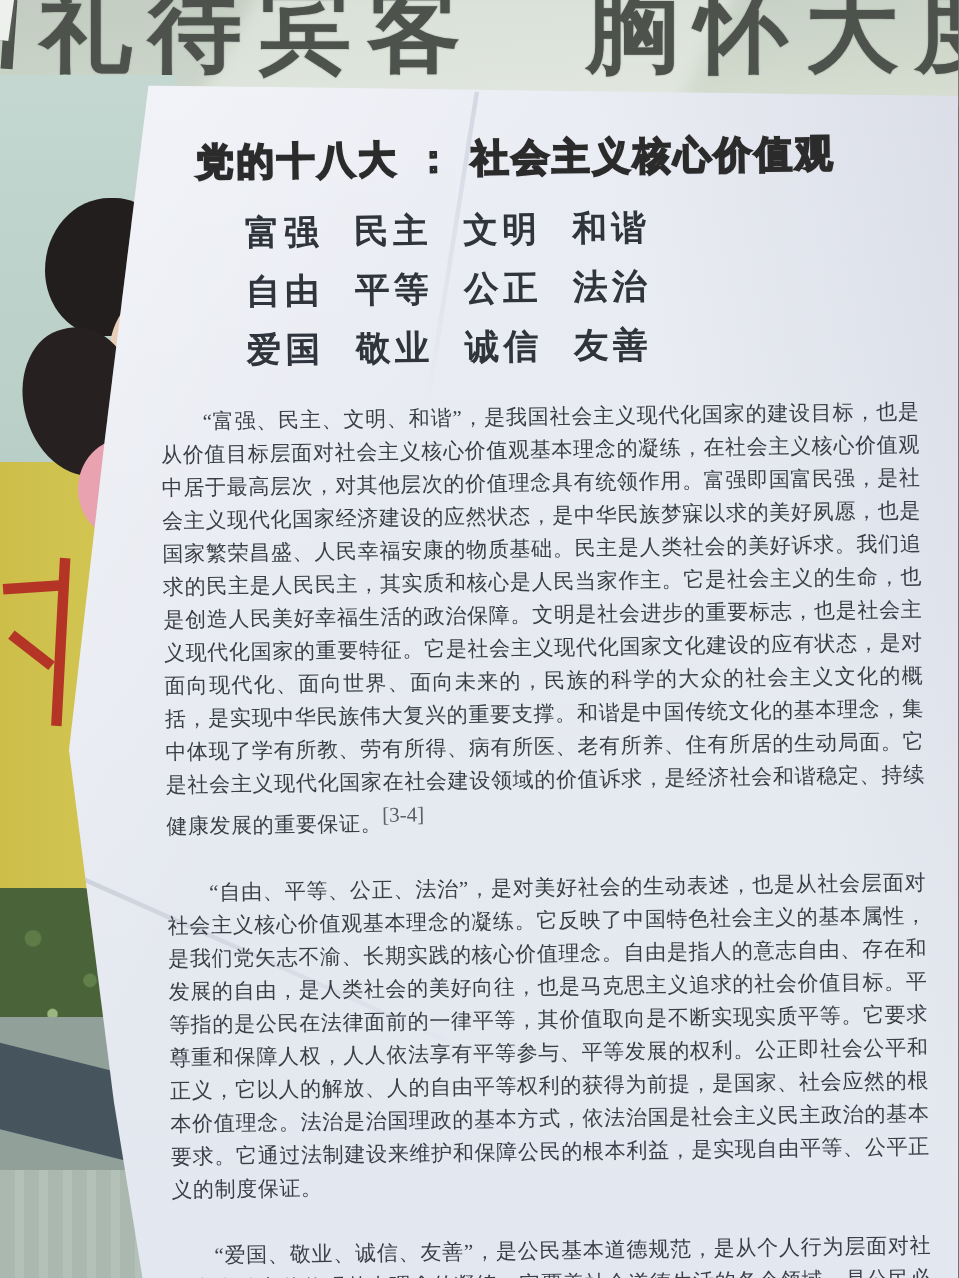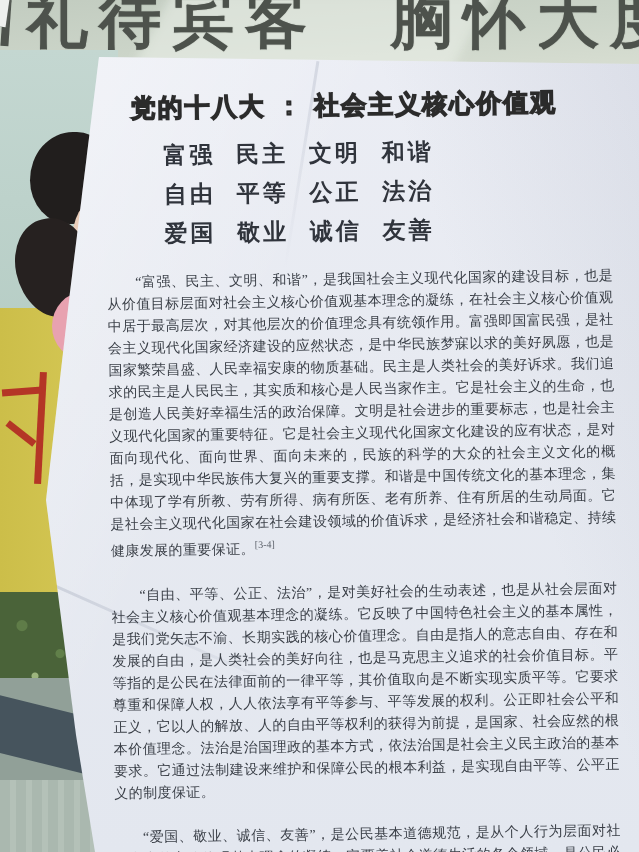--- a/index.html
+++ b/index.html
@@ -111,21 +111,21 @@
     font-size:23px;font-weight:bold;line-height:39px;letter-spacing:3px;
     word-spacing:12px;color:#30343c;white-space:nowrap;
   }
   .body-text{margin:18px 0 0 0;font-family:"Liberation Serif",serif;}
   .body-text p{
     margin:0 0 22px 0;width:506px;
     font-size:14px;line-height:22px;letter-spacing:.4px;
     text-align:justify;text-indent:2em;color:#3a3f47;
   }
   .body-text p:last-child{margin-bottom:0;}
-  sup.cite{font-size:10px;color:#5a5f68;letter-spacing:0;}
+  sup.cite{font-size:14px;color:#5a5f68;letter-spacing:0;}
 </style>
 </head>
 <body>
 
 <div class="photo">
 
   <div class="banner">
     <div class="banner-light"></div>
     <div class="banner-text">礼待宾客　胸怀大度　助人为乐</div>
     <div class="partial-stroke"></div>

